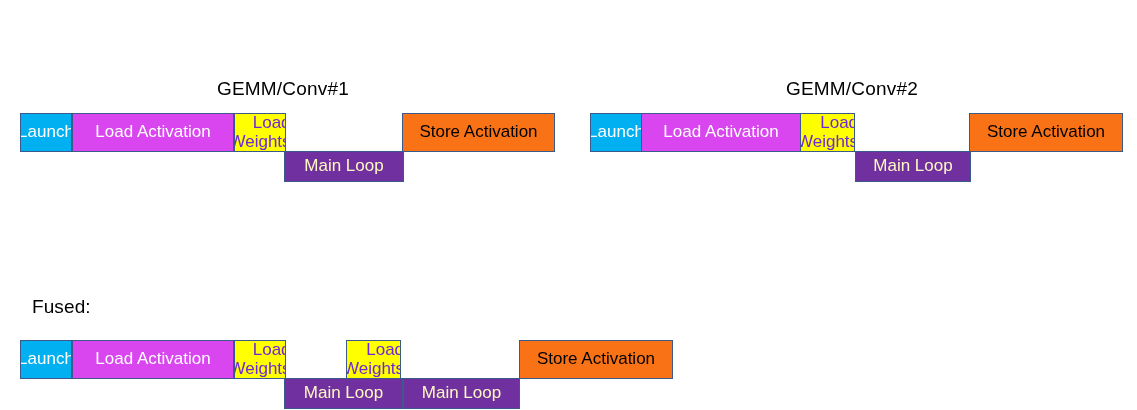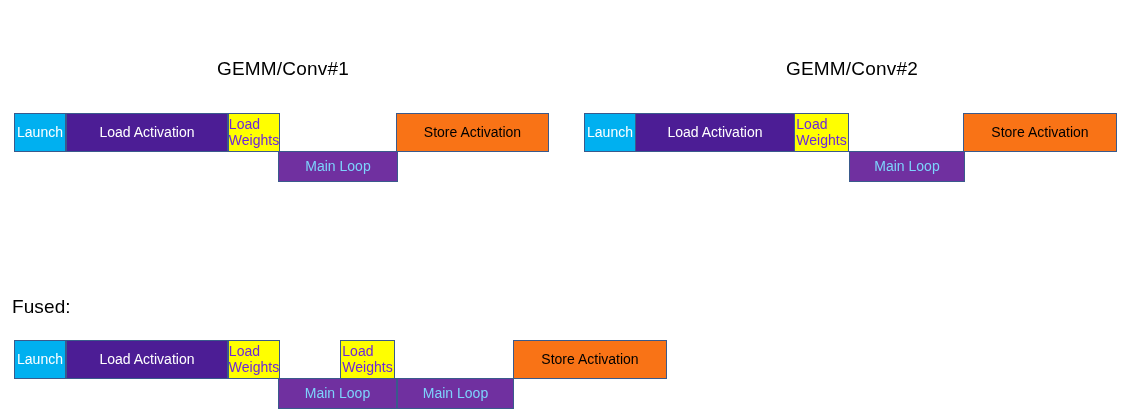--- a/index.html
+++ b/index.html
@@ -22,38 +22,40 @@
     white-space: nowrap;
     letter-spacing: 0.1px;
   }
   .kernel-title {
     position: absolute;
     font-size: 19px;
     color: #000000;
     white-space: nowrap;
     text-align: center;
     letter-spacing: 0.2px;
+    margin-top: 20px;
   }
   .bar {
     position: absolute;
     box-sizing: border-box;
     border: 1px solid #3a5a8c;
     display: flex;
     align-items: center;
     justify-content: center;
-    text-align: left;
-    font-size: 14px;
+    text-align: right;
+    font-size: 17px;
     line-height: 1.08;
     overflow: hidden;
     white-space: pre-line;
+    margin-left: 6px;
   }
   .bar.c-launch   { background: #00b0f0; color: #ffffff; }
-  .bar.c-load     { background: #4c1d95; color: #ffffff; }
+  .bar.c-load     { background: #d946ef; color: #ffffff; }
   .bar.c-weights  { background: #ffff00; color: #6d28d9; }
-  .bar.c-mainloop { background: #7030a0; color: #7dd3fc; }
+  .bar.c-mainloop { background: #7030a0; color: #fef9c3; }
   .bar.c-store    { background: #f97316; color: #000000; }
 </style>
 </head>
 <body>
 
 <div id="canvas">
 
 
   <div id="nonfused-titles">
       <div class="kernel-title" style="left: 216.961px; top: 58px; width: auto;">GEMM/Conv#1</div>
@@ -67,21 +69,21 @@
       <div class="bar c-mainloop" style="left: 278px; top: 151px; width: 120px; height: 31px;">Main Loop</div>
       <div class="bar c-store" style="left: 396px; top: 113px; width: 153px; height: 39px;">Store Activation</div>
       <div class="bar c-launch" style="left: 584px; top: 113px; width: 52px; height: 39px;">Launch</div>
       <div class="bar c-load" style="left: 635px; top: 113px; width: 160px; height: 39px;">Load Activation</div>
       <div class="bar c-weights" style="left: 794px; top: 113px; width: 55px; height: 39px;">Load
 Weights</div>
       <div class="bar c-mainloop" style="left: 849px; top: 151px; width: 116px; height: 31px;">Main Loop</div>
       <div class="bar c-store" style="left: 963px; top: 113px; width: 154px; height: 39px;">Store Activation</div>
     </div>
 
-  <div class="section-label" style="left:12px; top:296px;">Fused:</div>
+  <div class="section-label" style="left:32px; top:296px;">Fused:</div>
 
   <div id="fused-bars">
       <div class="bar c-launch" style="left: 14px; top: 340px; width: 52px; height: 39px;">Launch</div>
       <div class="bar c-load" style="left: 66px; top: 340px; width: 162px; height: 39px;">Load Activation</div>
       <div class="bar c-weights" style="left: 228px; top: 340px; width: 52px; height: 39px;">Load
 Weights</div>
       <div class="bar c-mainloop" style="left: 278px; top: 378px; width: 119px; height: 31px;">Main Loop</div>
       <div class="bar c-weights" style="left: 340px; top: 340px; width: 55px; height: 39px;">Load
 Weights</div>
       <div class="bar c-mainloop" style="left: 397px; top: 378px; width: 117px; height: 31px;">Main Loop</div>

